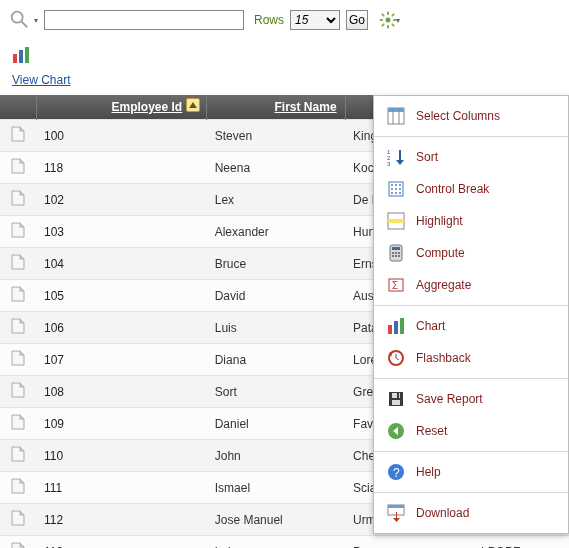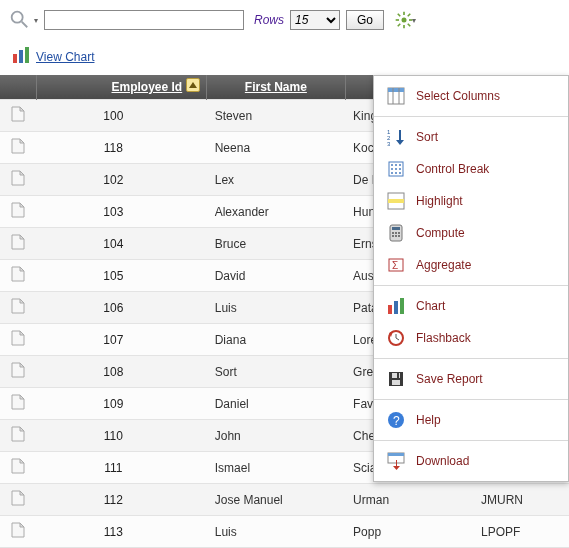--- a/index.html
+++ b/index.html
@@ -2,42 +2,42 @@
 <html><head>
 <meta charset="utf-8">
 <style>
   * { box-sizing: border-box; margin: 0; padding: 0; }
   body { font-family: Arial, Helvetica, sans-serif; font-size: 12px; color: #333; background: #fff; width: 569px; }
   
   .toolbar { height: 40px; display: flex; align-items: center; padding: 4px 8px; gap: 6px; }
   .search-icon svg { width: 22px; height: 22px; }
   .dropdown-arrow { font-size: 8px; color: #666; margin-left: -2px; }
   .search-input { width: 200px; height: 20px; border: 1px solid #888; padding: 1px 3px; font-size: 12px; }
-  .rows-label { font-size: 12px; color: #4c1d95; margin-left: 4px; font-style: italic; }
+  .rows-label { font-size: 12px; color: #4d7c0f; margin-left: 4px; }
   .rows-select { width: 50px; height: 20px; font-size: 12px; border: 1px solid #888; background: #f4f4f4; font-style: italic; }
-  .go-btn { height: 20px; padding: 0 10px; font-size: 12px; border: 1px solid #888; background: linear-gradient(#fff,#e6e6e6); cursor: pointer; }
+  .go-btn { height: 20px; padding: 0 2px; font-size: 12px; border: 1px solid #888; background: linear-gradient(#fff,#e6e6e6); cursor: pointer; }
   .gear-btn { display: flex; align-items: center; cursor: pointer; margin-left: 4px; }
   .gear-btn svg { width: 20px; height: 20px; }
   
-  .view-chart-row { padding: 6px 12px 8px; display: flex; align-items: center; gap: 6px; }
+  .view-chart-row { padding: 6px 12px 8px; display: flex; gap: 6px; flex-direction: column; }
   .chart-icon svg { width: 18px; height: 18px; }
   .view-chart-link { color: #224fa3; text-decoration: underline; font-size: 12px; cursor: pointer; }
   
   .table-wrap { position: relative; }
   table { border-collapse: collapse; width: 100%; }
-  thead th { background: linear-gradient(#6b6b6b,#4a4a4a); color: #fff; font-weight: bold; font-size: 12px; text-align: center; padding: 5px 8px; border-right: 1px solid #7a7a7a; text-decoration: underline; white-space: nowrap; }
+  thead th { background: linear-gradient(#6b6b6b,#4a4a4a); color: #fff; font-weight: bold; font-size: 12px; text-align: right; padding: 5px 8px; border-right: 1px solid #7a7a7a; text-decoration: underline; white-space: nowrap; }
   thead th.icon-col { width: 36px; text-decoration: none; }
   thead th.emp-id { text-align: right; padding-right: 24px; position: relative; }
   .sort-ind { position: absolute; right: 6px; top: 3px; width: 14px; height: 14px; background: #f8e8a0; border: 1px solid #b89c3a; border-radius: 2px; display: inline-flex; align-items: center; justify-content: center; }
   .sort-ind::after { content: ""; border-left: 4px solid transparent; border-right: 4px solid transparent; border-bottom: 6px solid #6a5610; }
   tbody tr { background: #f4f4f4; }
   tbody tr:nth-child(even) { background: #fcfcfc; }
   tbody td { padding: 6px 8px; font-size: 12px; border-top: 1px solid #e3e3e3; white-space: nowrap; }
   tbody td.icon-cell { width: 36px; text-align: center; }
-  tbody td.idcell { text-align: center; padding-right: 24px; color: #222; }
+  tbody td.idcell { text-align: left; padding-right: 24px; color: #222; }
   .doc-icon svg { width: 14px; height: 16px; }
   
   .actions-menu { position: absolute; top: 0; right: 0; width: 196px; background: #fff; border: 1px solid #bcbcbc; box-shadow: 0 2px 6px rgba(0,0,0,0.25); padding: 4px 0; }
   .menu-item { display: flex; align-items: center; gap: 10px; padding: 6px 12px; font-size: 12px; color: #7f1d1d; cursor: pointer; }
   .menu-icon { width: 20px; height: 20px; display: flex; align-items: center; justify-content: center; }
   .menu-icon svg { width: 18px; height: 18px; }
   .menu-sep { height: 1px; background: #d8d8d8; margin: 4px 0; }
 </style>
 </head>
 <body>
@@ -348,20 +348,29 @@
     <span class="menu-icon">
           <svg viewBox="0 0 18 18">
             <rect x="2" y="2" width="14" height="14" fill="#3a3a3a"></rect>
             <rect x="5" y="3" width="8" height="5" fill="#dcdcdc"></rect>
             <rect x="5" y="10" width="8" height="5" fill="#dcdcdc"></rect>
             <rect x="10" y="3" width="2" height="5" fill="#3a3a3a"></rect>
           </svg>
         </span>
     <span>Save Report</span>
   </div>
+  <div class="menu-item">
+    <span class="menu-icon">
+          <svg viewBox="0 0 18 18">
+            <circle cx="9" cy="9" r="8" fill="#5fa84f"></circle>
+            <polygon points="7,5 7,13 12,9" fill="#fff" transform="rotate(180 9 9)"></polygon>
+          </svg>
+        </span>
+    <span>Reset</span>
+  </div>
   <div class="menu-sep"></div>
   <div class="menu-item">
     <span class="menu-icon">
           <svg viewBox="0 0 18 18">
             <circle cx="9" cy="9" r="8" fill="#3a7dd8"></circle>
             <text x="6" y="14" font-size="12" fill="#fff">?</text>
           </svg>
         </span>
     <span>Help</span>
   </div>

